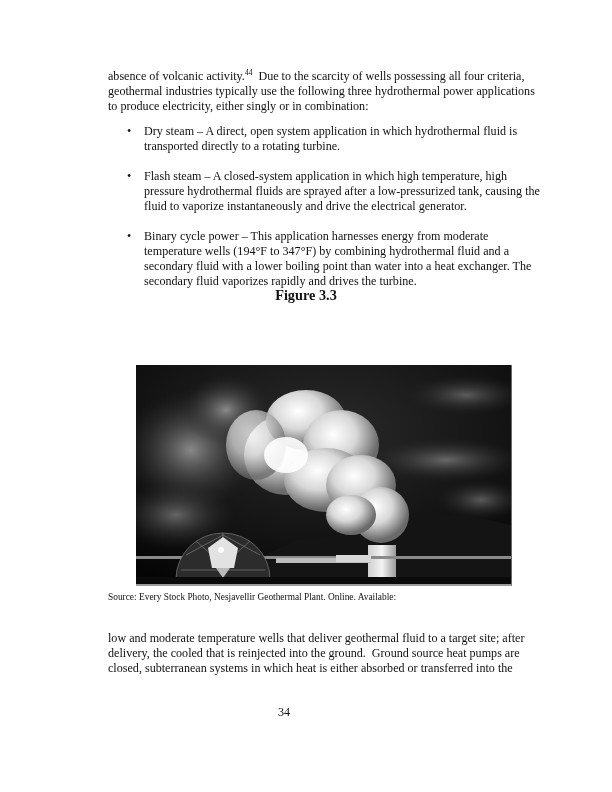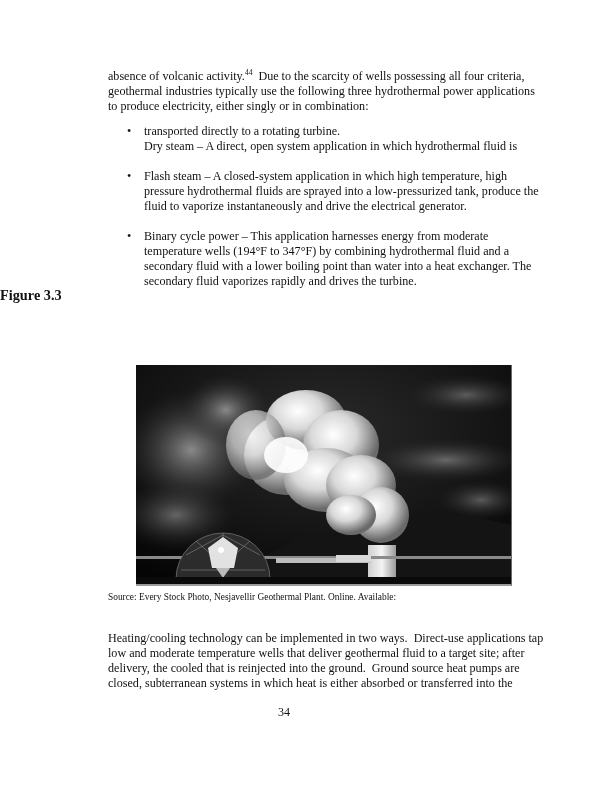--- a/index.html
+++ b/index.html
@@ -6,21 +6,21 @@
     body { width: 612px; height: 792px; position: relative; overflow: hidden;
            font-family: "Liberation Serif", "DejaVu Serif", serif; color: #111; }
     .page { position: absolute; left: 0; top: 0; width: 612px; height: 792px; }
     .para { position: absolute; left: 108px; width: 430px; font-size: 12.1px; line-height: 15px; margin: 0; white-space: nowrap; }
     .para .ln { display: block; }
     sup.fn { font-size: 7.5px; vertical-align: 5px; line-height: 0; }
     .bullets { position: absolute; left: 108px; top: 124px; width: 430px; margin: 0; padding: 0; list-style: none; }
     .bullet { position: relative; padding-left: 36px; font-size: 12.1px; line-height: 15px; white-space: nowrap; }
     .bullet .dot { position: absolute; left: 19px; top: 0; }
     .bullet .ln { display: block; }
-    .fig-title { position: absolute; left: 0; width: 612px; font-weight: bold; font-size: 14.3px; line-height: 17px; }
+    .fig-title { position: absolute; left: 0; width: 612px; text-align: center; font-weight: bold; font-size: 14.3px; line-height: 17px; }
     .photo { position: absolute; left: 136px; top: 365px; width: 375px; height: 219px; overflow: hidden;
              background: #0c0c0c; border-bottom: 2px solid #9a9a9a; border-right: 1px solid #6a6a6a; }
     .photo svg { display: block; }
     .source { position: absolute; left: 108px; top: 589px; font-size: 9.4px; line-height: 16px; white-space: nowrap; }
     .source .indent { display: block; padding-left: 18px; }
     .page-num { position: absolute; left: 0; width: 568px; top: 705px; text-align: center; font-size: 12.1px; }
   </style>
 </head>
 <body>
 
@@ -28,27 +28,27 @@
 
   <p class="para" style="top:69px;">
     <span class="ln"><span>absence of volcanic activity.</span><sup class="fn">44</sup><span style="white-space:pre">  Due to the scarcity of wells possessing all four criteria,</span></span>
     <span class="ln">geothermal industries typically use the following three hydrothermal power applications</span>
     <span class="ln">to produce electricity, either singly or in combination:</span>
   </p>
 
   <ul class="bullets">
     <li class="bullet" style="margin-bottom:15px;">
       <span class="dot">•</span>
+      <span class="ln">Dry steam – A direct, open system application in which hydrothermal fluid is</span>
       <span class="ln">transported directly to a rotating turbine.</span>
-      <span class="ln">Dry steam – A direct, open system application in which hydrothermal fluid is</span>
     </li>
     <li class="bullet" style="margin-bottom:15px;">
       <span class="dot">•</span>
       <span class="ln">Flash steam – A closed-system application in which high temperature, high</span>
-      <span class="ln">pressure hydrothermal fluids are sprayed into a low-pressurized tank, produce the</span>
+      <span class="ln">pressure hydrothermal fluids are sprayed after a low-pressurized tank, causing the</span>
       <span class="ln">fluid to vaporize instantaneously and drive the electrical generator.</span>
     </li>
     <li class="bullet">
       <span class="dot">•</span>
       <span class="ln">Binary cycle power – This application harnesses energy from moderate</span>
       <span class="ln">temperature wells (194°F to 347°F) by combining hydrothermal fluid and a</span>
       <span class="ln">secondary fluid with a lower boiling point than water into a heat exchanger.  The</span>
       <span class="ln">secondary fluid vaporizes rapidly and drives the turbine.</span>
     </li>
   </ul>
@@ -120,20 +120,19 @@
 
       <rect x="0" y="212" width="375" height="7" fill="#0a0a0a"></rect>
     </svg>
   </div>
 
   <div class="source">
     <span class="ln" style="display:block;">Source: Every Stock Photo, Nesjavellir Geothermal Plant. Online. Available:</span>
   </div>
 
   <p class="para" style="top:631px;">
-    <span class="ln" style="white-space:pre">Heating/cooling technology can be implemented in two ways.  Direct-use applications tap</span>
     <span class="ln">low and moderate temperature wells that deliver geothermal fluid to a target site; after</span>
     <span class="ln" style="white-space:pre">delivery, the cooled that is reinjected into the ground.  Ground source heat pumps are</span>
     <span class="ln">closed, subterranean systems in which heat is either absorbed or transferred into the</span>
   </p>
 
   <div class="page-num">34</div>
 </div>
 
 </body></html>

